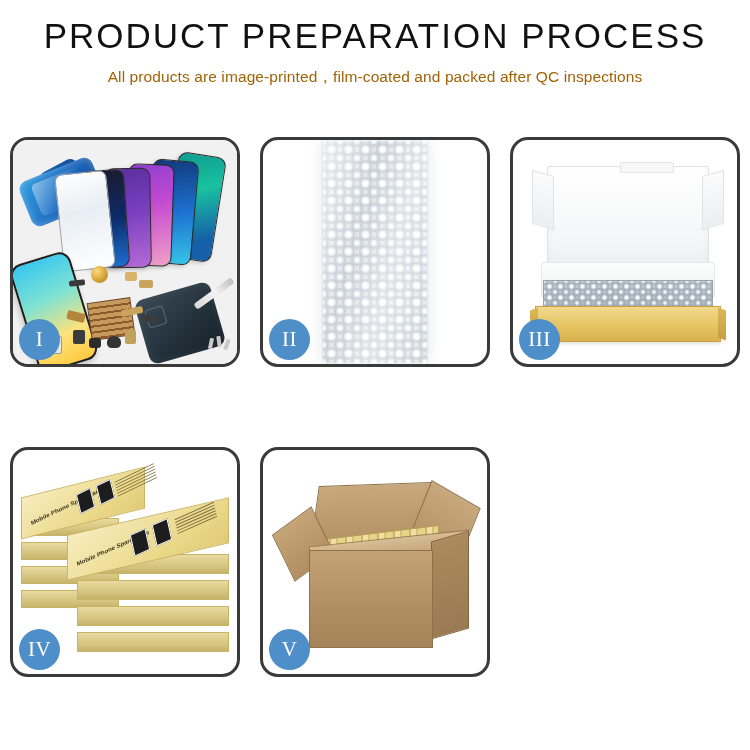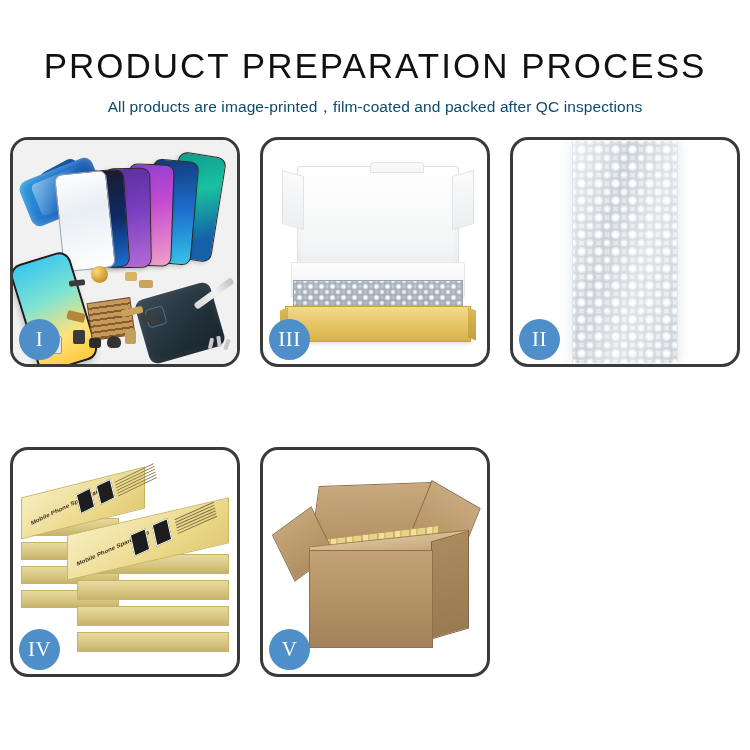--- a/index.html
+++ b/index.html
@@ -11,39 +11,39 @@
     width: 750px;
     height: 750px;
     overflow: hidden;
     font-family: "Liberation Sans", sans-serif;
     position: relative;
   }
 
   
   .header {
     width: 750px;
-    padding-top: 48px;
+    padding-top: 18px;
     text-align: center;
   }
   .main-title {
     font-family: "Liberation Sans", sans-serif;
     font-size: 35px;
     font-weight: 500;
     letter-spacing: 2.0px;
     color: #111111;
     line-height: 1.0;
     margin: 0;
     white-space: nowrap;
   }
   .sub-title {
     font-family: "Liberation Sans", sans-serif;
     font-size: 15.5px;
     font-weight: 400;
     letter-spacing: 0.1px;
-    color: #0c4a6e;
+    color: #a16207;
     margin: 14px 0 0 0;
     white-space: nowrap;
   }
 
   
   .grid {
     position: absolute;
     top: 137px;
     left: 10px;
     width: 730px;
@@ -422,37 +422,37 @@
             <i></i>
             <i></i>
           </div>
       </div>
     </div>
     <div class="badge">I</div>
   </div>
 
   <div class="panel">
     <div class="panel-inner">
+      <div class="bubble-sheet"></div>
+    </div>
+    <div class="badge">II</div>
+  </div>
+
+  <div class="panel">
+    <div class="panel-inner">
       <div class="mailer">
         <div class="mailer-lid">
           <div class="mailer-tab"></div>
         </div>
         <div class="mailer-foam"></div>
         <div class="mailer-contents"></div>
         <div class="mailer-base"></div>
       </div>
     </div>
     <div class="badge">III</div>
-  </div>
-
-  <div class="panel">
-    <div class="panel-inner">
-      <div class="bubble-sheet"></div>
-    </div>
-    <div class="badge">II</div>
   </div>
 
   <div class="panel">
     <div class="panel-inner">
       <div class="stack">
 
         <div class="sbox" style="left:2px;  top:50px;  width:96px; height:16px;">
             <span class="side"></span>
           </div>
         <div class="sbox" style="left:2px;  top:74px;  width:96px; height:16px;">

